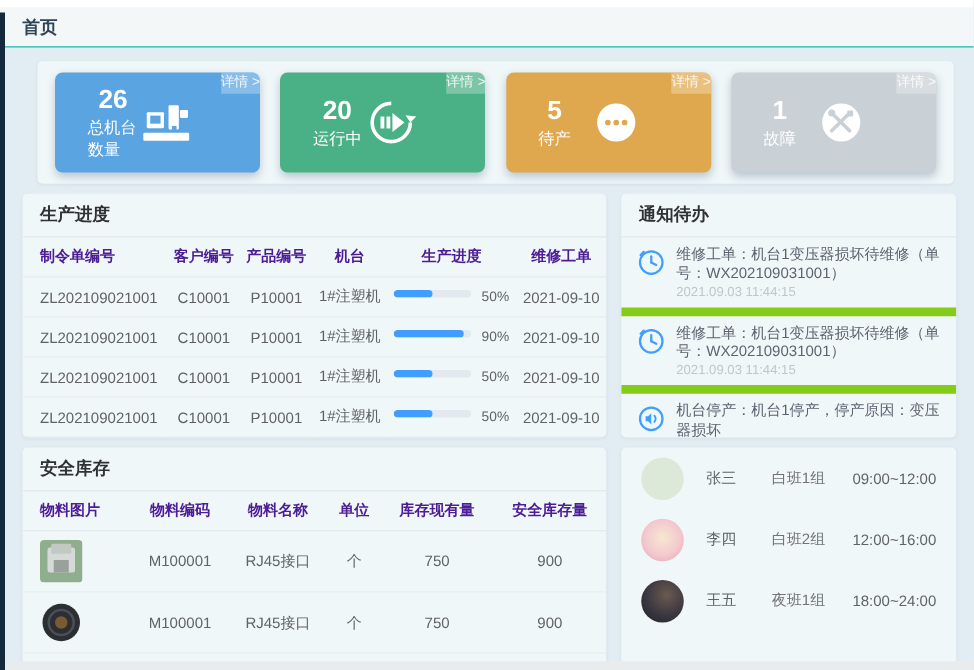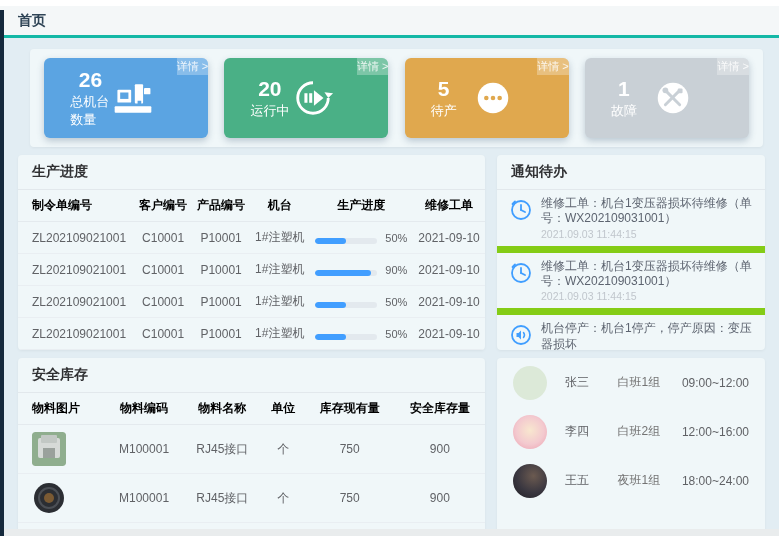--- a/index.html
+++ b/index.html
@@ -2,21 +2,21 @@
 <html><head>
 <meta charset="utf-8">
 <style>
   * { margin:0; padding:0; box-sizing:border-box; }
   html,body { width:779px; height:536px; overflow:hidden; }
   body { font-family:"Liberation Sans","DejaVu Sans",sans-serif; background:#e2edf3; position:relative; }
 
   
   .top-strip { position:absolute; top:0; left:0; right:0; height:6px; background:#ffffff; z-index:5; }
   .tab-bar { position:absolute; top:6px; left:0; right:0; height:32px; background:#f4f7f8;
-             border-bottom:3px solid #14b8a6; display:flex; align-items:center; padding-left:18px; z-index:4; }
+             border-bottom:1px solid #14b8a6; display:flex; align-items:center; padding-left:18px; z-index:4; }
   .tab-bar .tab { font-size:14px; font-weight:bold; color:#2f4456; }
   .sidebar-sliver { position:absolute; top:10px; left:0; width:4px; bottom:0; background:#15293c; z-index:10; }
   .bottom-strip { position:absolute; bottom:0; left:0; right:0; height:7px; background:#e9eced; z-index:6; }
 
   .content { position:absolute; top:39px; left:0; right:0; bottom:0; padding:10px 14px 0 18px; }
 
   
   .cards-panel { background:#f0f7f9; border-radius:4px; margin:0 2px 8px 12px; padding:9px 6px;
                  display:flex; justify-content:space-around; box-shadow:0 1px 3px rgba(0,0,0,.05); }
   .card { width:164px; height:80px; border-radius:6px; box-shadow:0 3px 7px rgba(60,90,120,.3);
@@ -31,26 +31,26 @@
   
   .grid { display:grid; grid-template-columns:467px 1fr; gap:8px 12px; }
   .panel { background:#f0f7f9; border-radius:4px; box-shadow:0 1px 3px rgba(0,0,0,.05); overflow:hidden; }
   .panel-header { padding:8px 14px; font-size:14px; font-weight:bold; color:#303133;
                   border-bottom:1px solid #e2e8ec; }
   .panel.h-tall { height:195px; }
   .panel.h-short { height:178px; }
 
   
   table { width:100%; border-collapse:collapse; font-size:12px; }
-  th { color:#000000; font-weight:bold; padding:7px 4px; text-align:center; border-bottom:1px solid #e4eaee; }
+  th { color:#4c1d95; font-weight:bold; padding:7px 4px; text-align:center; border-bottom:1px solid #e4eaee; }
   td { color:#606266; padding:7px 4px; text-align:center; border-bottom:1px solid #e9eef2; }
   tr:last-child td { border-bottom:none; }
   th.l, td.l { text-align:left; padding-left:14px; }
 
-  .prog-wrap { display:flex; align-items:flex-end; justify-content:center; gap:8px; }
+  .prog-wrap { display:flex; align-items:flex-start; justify-content:center; gap:8px; }
   .prog-track { width:62px; height:6px; background:#e3e9ee; border-radius:3px; overflow:hidden; }
   .prog-fill { height:100%; background:#419eff; border-radius:3px; }
   .prog-label { color:#606266; font-size:11px; }
 
   
   .notice-item { display:flex; gap:8px; padding:6px 12px; border-bottom:7px solid #84cc16; }
   .notice-item:last-child { border-bottom:none; }
   .notice-icon { flex:0 0 24px; height:24px; margin-top:2px; }
   .notice-text { font-size:12px; color:#5d6470; line-height:1.28; }
   .notice-time { font-size:10.5px; color:#c0c6cc; margin-top:1px; }

